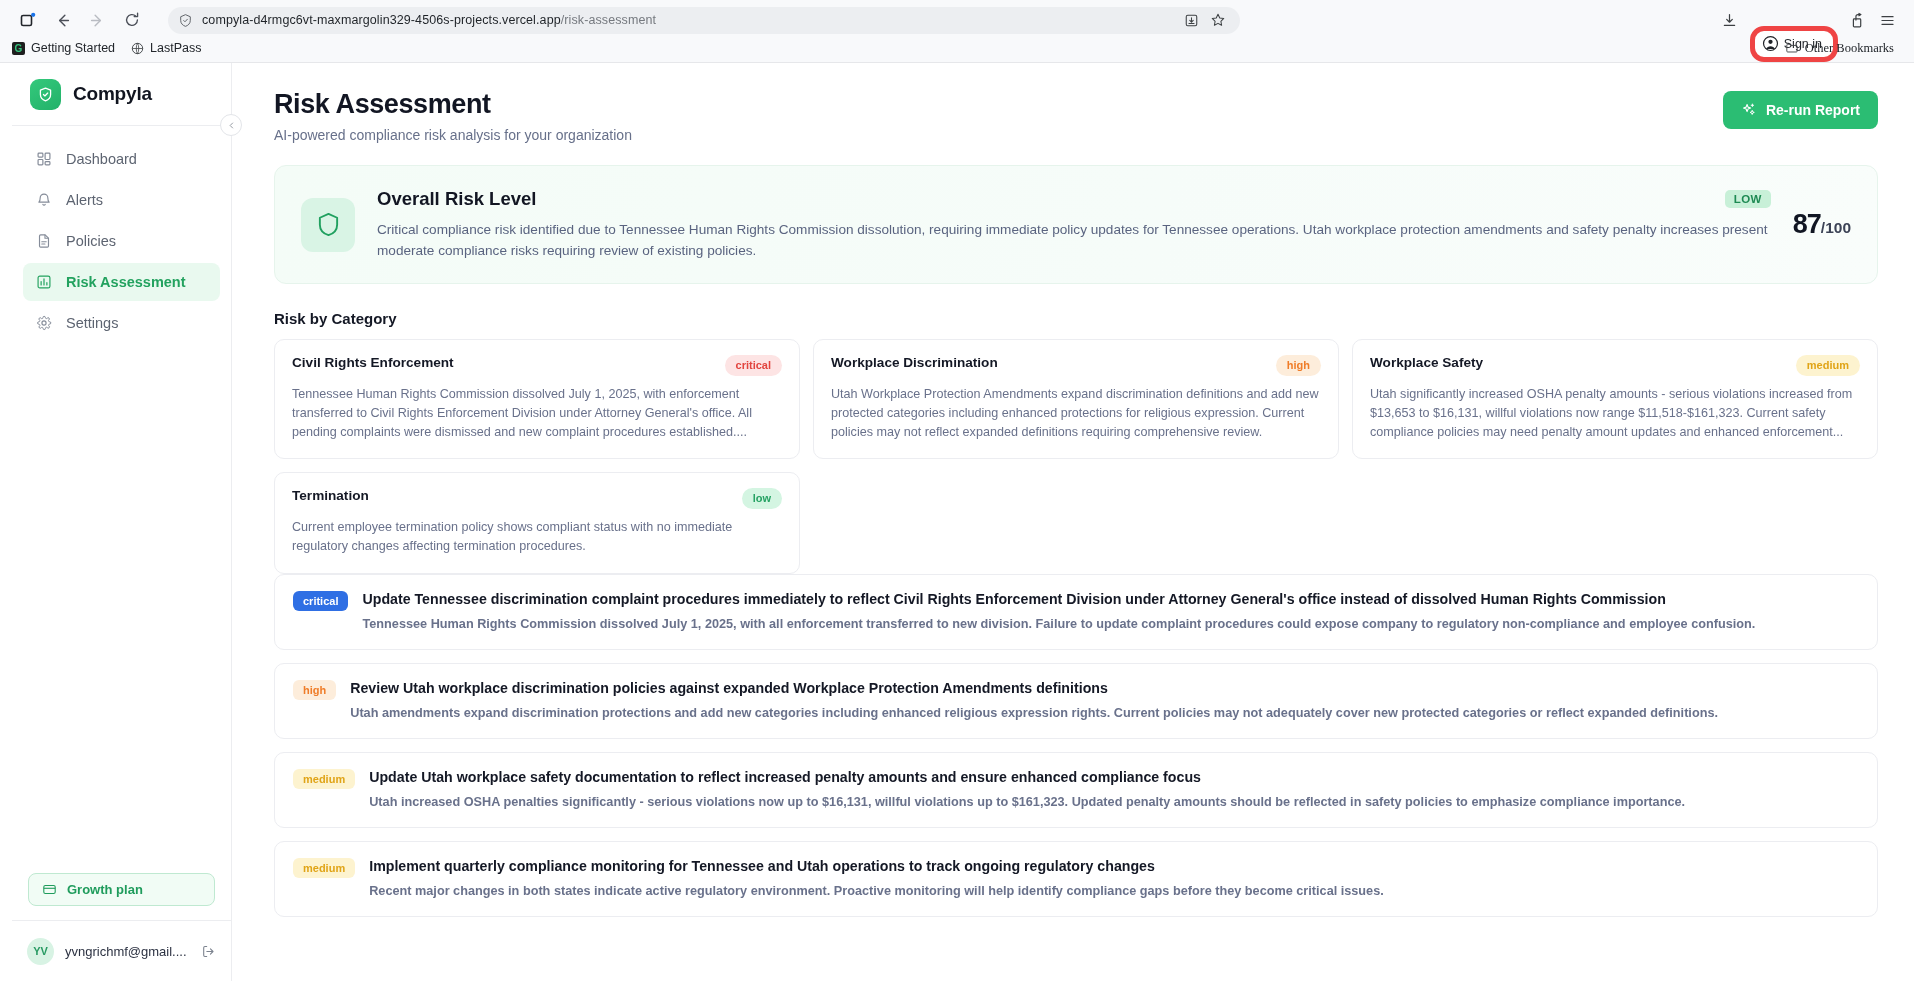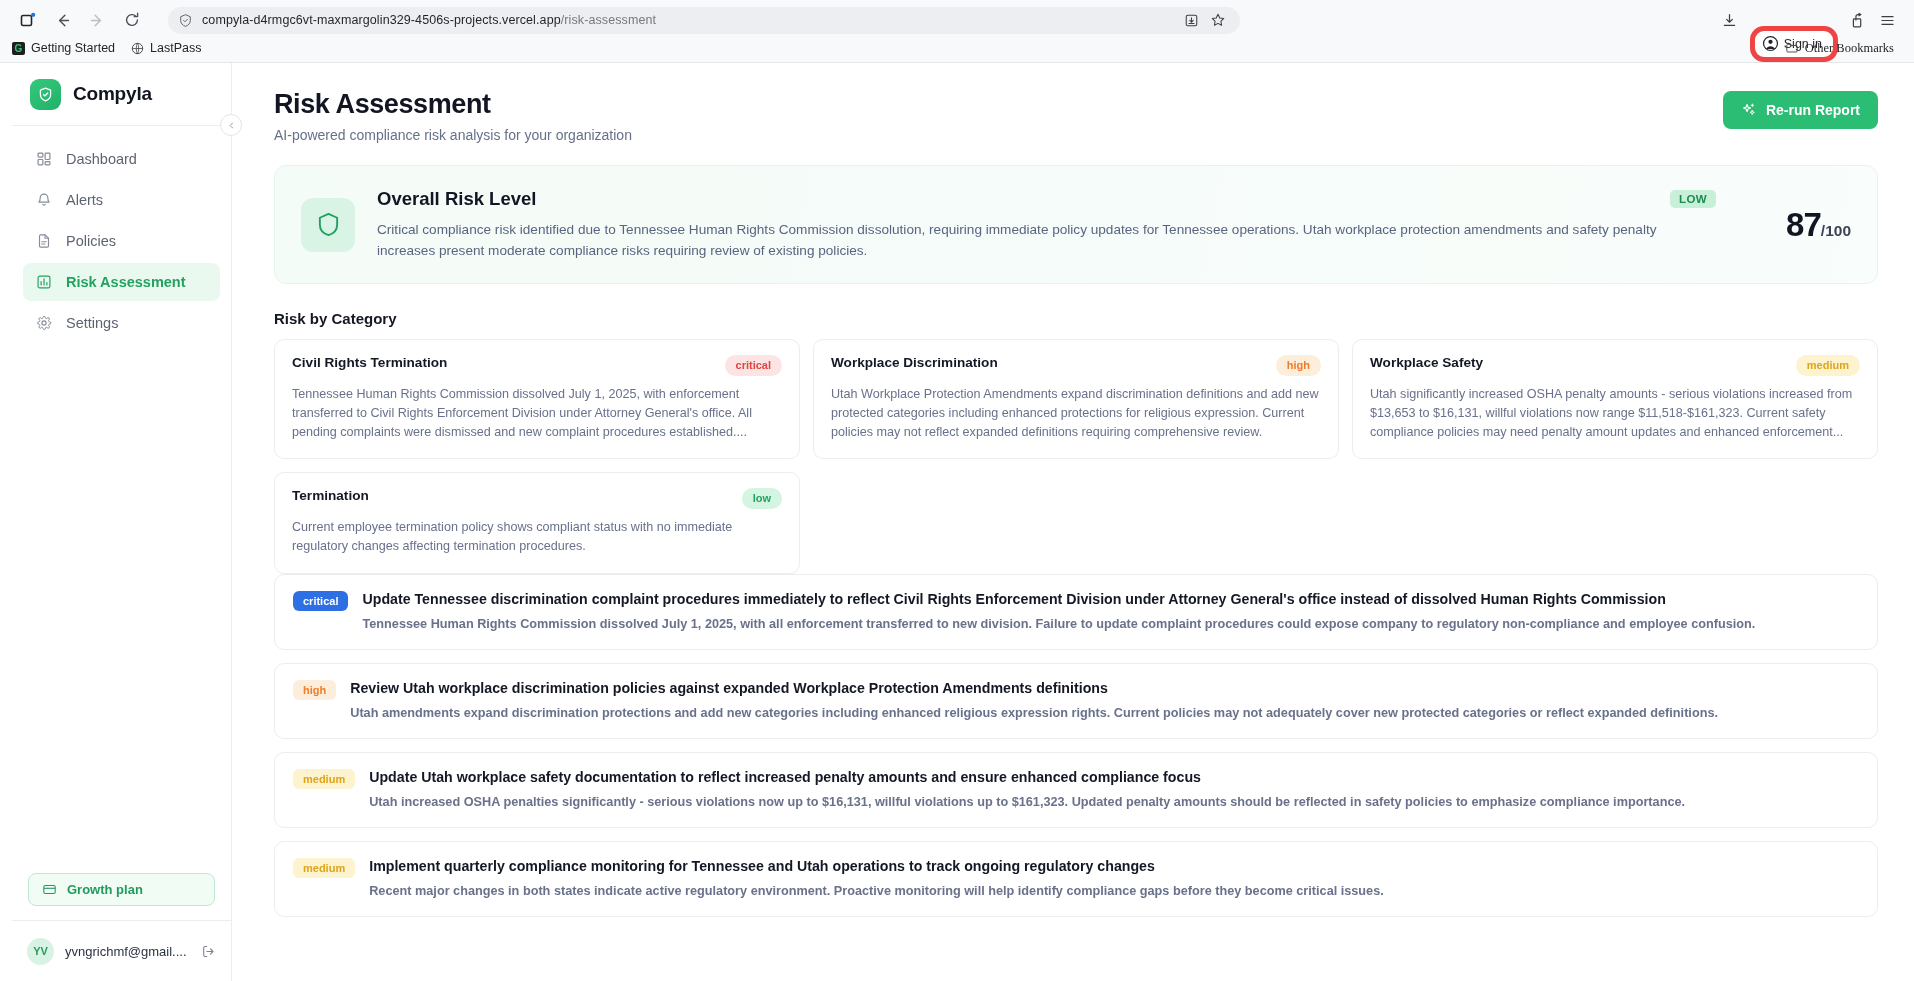--- a/index.html
+++ b/index.html
@@ -136,21 +136,21 @@
   }
   .overall-body { flex: 1; min-width: 0; }
   .overall-title-row { display: flex; align-items: center; gap: 14px; justify-content: space-between; }
   .overall-title { font-size: 18.5px; font-weight: 700; color: #121623; }
   .level-badge {
     background: #c8f0d8; color: #1e8a53; font-size: 11.5px; font-weight: 700;
     border-radius: 5px; padding: 3px 9px; letter-spacing: .4px;
   }
   .overall-desc { margin-top: 9px; font-size: 13.6px; line-height: 1.55; color: #5a6480; }
   .score { flex: none; display: flex; align-items: baseline; color: #111623; }
-  .score-num { font-size: 33px; font-weight: 800; letter-spacing: -1px; margin-left: 48px; }
+  .score-num { font-size: 27px; font-weight: 800; letter-spacing: -1px; }
   .score-den { font-size: 15.5px; font-weight: 700; color: #3c4356; }
 
   
   .section-h { margin-top: 26px; margin-bottom: 12px; font-size: 15px; font-weight: 700; color: #141825; }
 
   
   .cat-grid { display: grid; grid-template-columns: repeat(3, 1fr); gap: 13px; }
   .cat-card {
     border: 1px solid #ecedf1; border-radius: 10px; background: #fff;
     padding: 15px 17px 16px 17px; min-height: 88px;
@@ -418,21 +418,21 @@
       <div class="score">
         <span class="score-num">87</span>
         <span class="score-den">/100</span>
       </div>
     </section>
 
     <div class="section-h">Risk by Category</div>
     <div class="cat-grid">
       <div class="cat-card">
         <div class="cat-head">
-          <span class="cat-title">Civil Rights Termination</span>
+          <span class="cat-title">Civil Rights Enforcement</span>
           <span class="sev sev-critical">critical</span>
         </div>
         <div class="cat-desc">Tennessee Human Rights Commission dissolved July 1, 2025, with enforcement transferred to Civil Rights Enforcement Division under Attorney General's office. All pending complaints were dismissed and new complaint procedures established....</div>
       </div>
       <div class="cat-card">
         <div class="cat-head">
           <span class="cat-title">Workplace Discrimination</span>
           <span class="sev sev-high">high</span>
         </div>
         <div class="cat-desc">Utah Workplace Protection Amendments expand discrimination definitions and add new protected categories including enhanced protections for religious expression. Current policies may not reflect expanded definitions requiring comprehensive review.</div>

